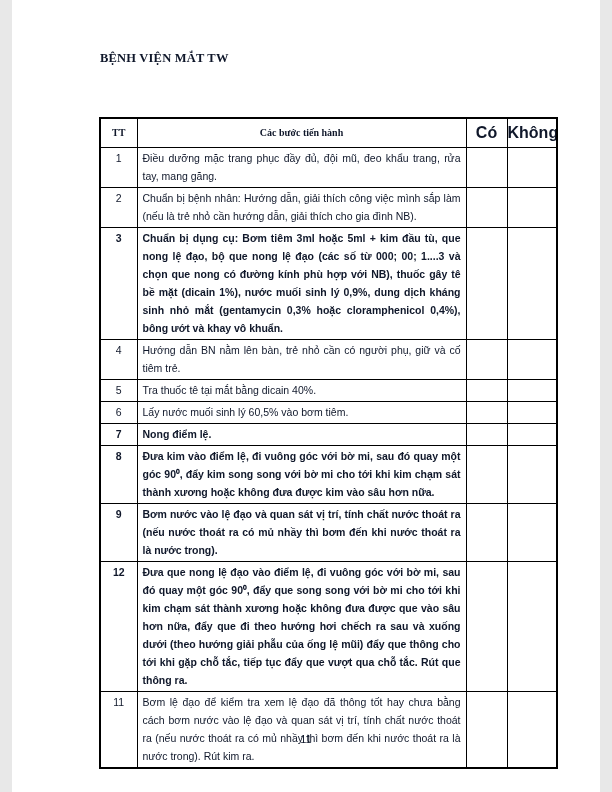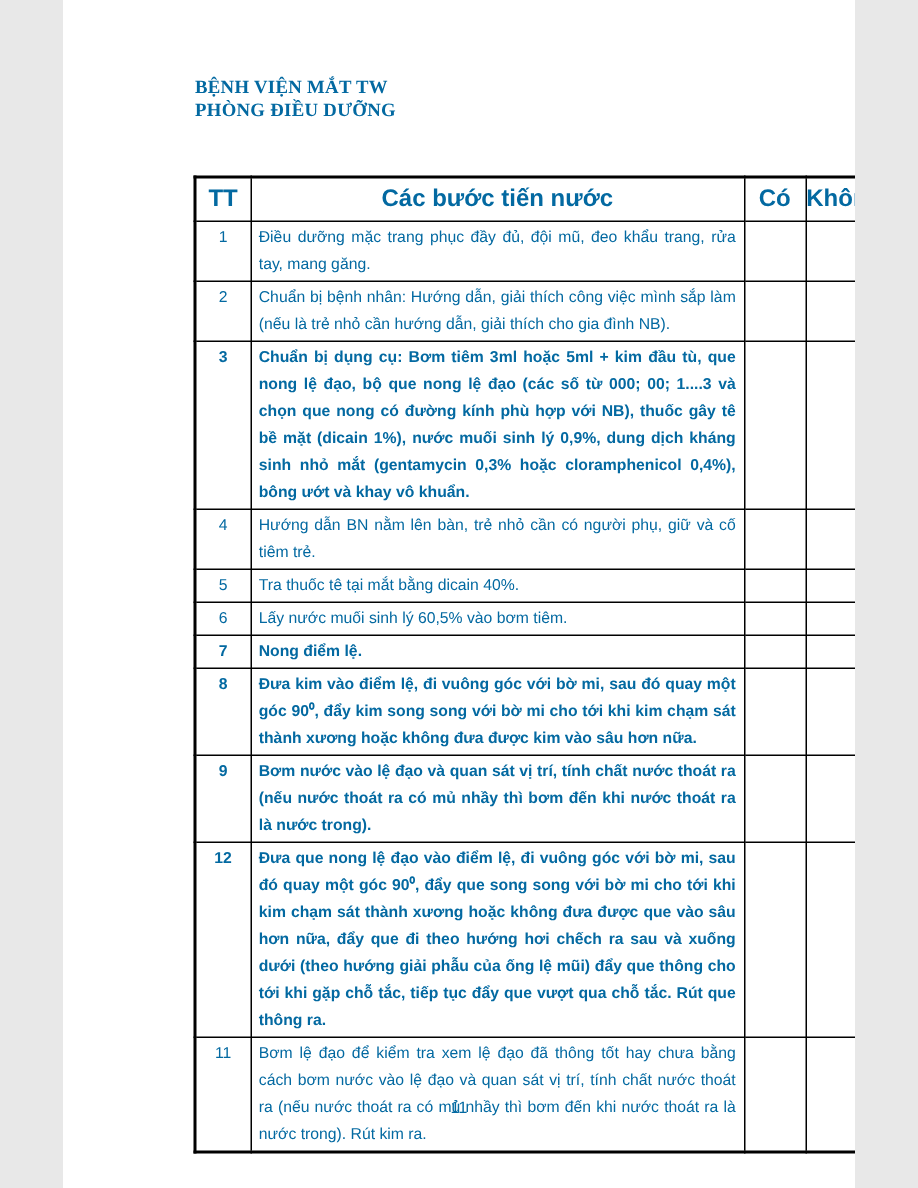--- a/index.html
+++ b/index.html
@@ -1,23 +1,23 @@
 <!DOCTYPE html>
 <html><head>
 <meta charset="utf-8">
 <style>
   * { margin: 0; padding: 0; box-sizing: border-box; }
   html, body { background: #e8e8e8; }
   .page {
     position: relative;
-    width: 528px;
+    width: 588px;
     height: 792px;
     margin: 0 auto;
     background: #ffffff;
-    color: #0369a1;
+    color: #0f172a;
     font-family: "Liberation Sans", sans-serif;
     overflow: hidden;
   }
   .letterhead {
     position: absolute;
     left: 88px;
     top: 51px;
     font-family: "Liberation Serif", serif;
     font-weight: bold;
     font-size: 12.5px;
@@ -51,22 +51,22 @@
     vertical-align: top;
     overflow: hidden;
   }
   table.checklist thead th {
     height: 29px;
     vertical-align: middle;
     text-align: center;
     font-weight: bold;
   }
   th.hdr-serif {
-    font-family: Liberation Sans, sans-serif;
-    font-size: 16px;
+    font-family: Liberation Serif, serif;
+    font-size: 10px;
     margin-left: 36px;
   }
   th.hdr-sans {
     font-family: "Liberation Sans", sans-serif;
     font-size: 16px;
   }
   td.tt-cell {
     text-align: center;
     font-size: 10.5px;
     line-height: 18px;
@@ -89,35 +89,34 @@
     font-size: 11px;
   }
 </style>
 </head>
 <body>
 
 <div class="page">
 
   <div class="letterhead">
     <div>BỆNH VIỆN MẮT TW</div>
-    <div>PHÒNG ĐIỀU DƯỠNG</div>
   </div>
 
 
   <table class="checklist">
     <colgroup>
       <col style="width:37px">
       <col style="width:329px">
       <col style="width:41px">
       <col style="width:50px">
     </colgroup>
     <thead>
       <tr>
         <th class="hdr-serif">TT</th>
-        <th class="hdr-serif">Các bước tiến nước</th>
+        <th class="hdr-serif">Các bước tiến hành</th>
         <th class="hdr-sans">Có</th>
         <th class="hdr-sans">Không</th>
       </tr>
     </thead>
     <tbody>
         <tr>
       <td class="tt-cell">1</td>
       <td class="step-cell">Điều dưỡng mặc trang phục đầy đủ, đội mũ, đeo khẩu trang, rửa tay, mang găng.</td>
       <td></td>
       <td></td>

